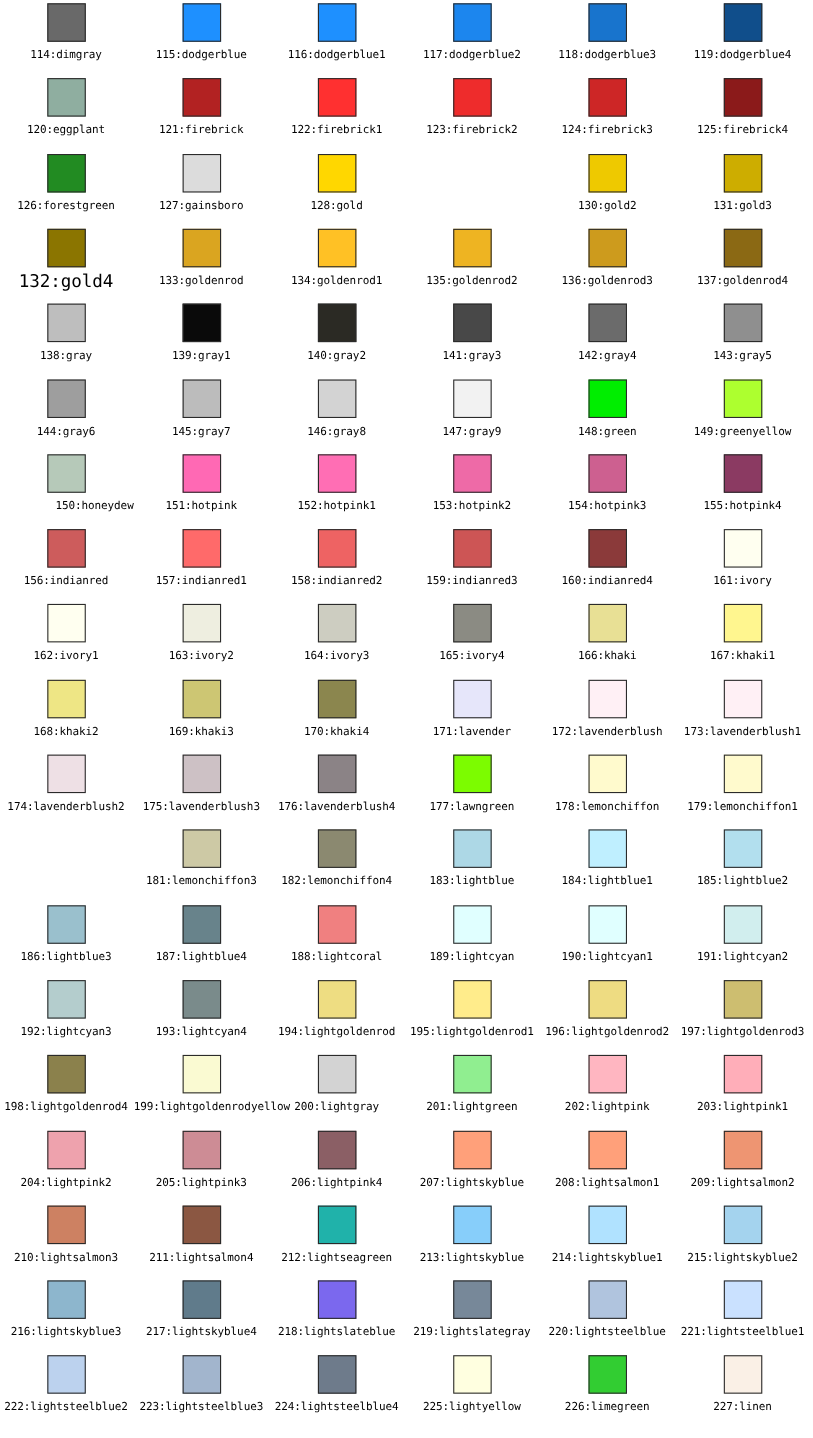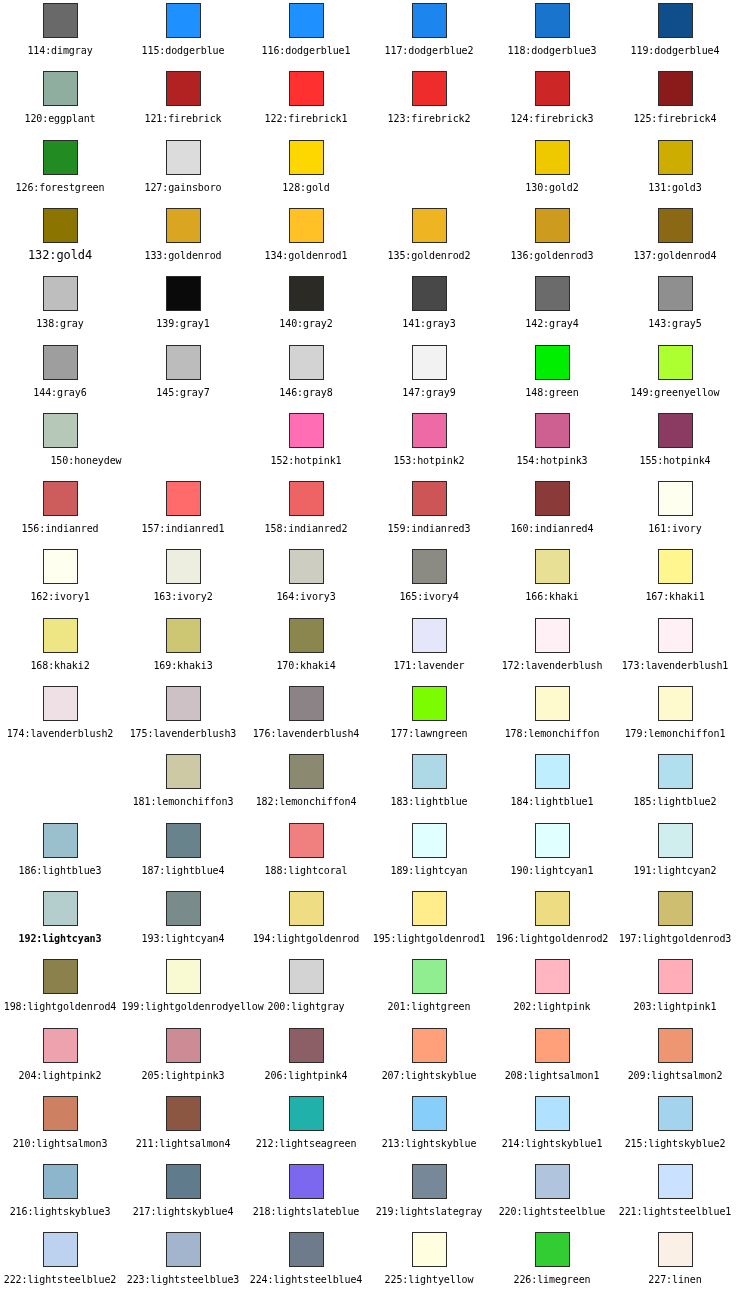--- a/index.html
+++ b/index.html
@@ -109,21 +109,21 @@
     <div class="swatch-cell" style="left: 490.5px; top: 139.6px;">
       <div class="swatch-chip" title="#eec900" style="background-color: rgb(238, 201, 0); border-color: rgb(43, 43, 43); width: 35px; height: 35px;"></div>
       <span class="swatch-label" style="font-size: 10px;">130:gold2</span>
     </div>
     <div class="swatch-cell" style="left: 613.5px; top: 139.6px;">
       <div class="swatch-chip" title="#cdad00" style="background-color: rgb(205, 173, 0); border-color: rgb(43, 43, 43); width: 35px; height: 35px;"></div>
       <span class="swatch-label" style="font-size: 10px;">131:gold3</span>
     </div>
     <div class="swatch-cell" style="left: -1.5px; top: 207.9px;">
       <div class="swatch-chip" title="#8b7500" style="background-color: rgb(139, 117, 0); border-color: rgb(43, 43, 43); width: 35px; height: 35px;"></div>
-      <span class="swatch-label" style="font-size: 12px;">132:gold4</span>
+      <span class="swatch-label" style="font-size: 16px;">132:gold4</span>
     </div>
     <div class="swatch-cell" style="left: 121.5px; top: 207.9px;">
       <div class="swatch-chip" title="#daa520" style="background-color: rgb(218, 165, 32); border-color: rgb(43, 43, 43); width: 35px; height: 35px;"></div>
       <span class="swatch-label" style="font-size: 10px;">133:goldenrod</span>
     </div>
     <div class="swatch-cell" style="left: 244.5px; top: 207.9px;">
       <div class="swatch-chip" title="#ffc125" style="background-color: rgb(255, 193, 37); border-color: rgb(43, 43, 43); width: 35px; height: 35px;"></div>
       <span class="swatch-label" style="font-size: 10px;">134:goldenrod1</span>
     </div>
     <div class="swatch-cell" style="left: 367.5px; top: 207.9px;">
@@ -183,20 +183,24 @@
       <span class="swatch-label" style="font-size: 10px;">148:green</span>
     </div>
     <div class="swatch-cell" style="left: 613.5px; top: 344.5px;">
       <div class="swatch-chip" title="#adff2f" style="background-color: rgb(173, 255, 47); border-color: rgb(43, 43, 43); width: 35px; height: 35px;"></div>
       <span class="swatch-label" style="font-size: 10px;">149:greenyellow</span>
     </div>
     <div class="swatch-cell" style="left: -1.5px; top: 412.8px; text-align: right;">
       <div class="swatch-chip" title="#b6c9b9" style="background-color: rgb(182, 201, 185); border-color: rgb(43, 43, 43); width: 35px; height: 35px;"></div>
       <span class="swatch-label" style="font-size: 10px;">150:honeydew</span>
     </div>
+    <div class="swatch-cell" style="left: 121.5px; top: 412.8px;">
+      <div class="swatch-chip" title="#ff69b4" style="background-color: rgb(255, 105, 180); border-color: rgb(43, 43, 43); width: 35px; height: 35px;"></div>
+      <span class="swatch-label" style="font-size: 10px;">151:hotpink</span>
+    </div>
     <div class="swatch-cell" style="left: 244.5px; top: 412.8px;">
       <div class="swatch-chip" title="#ff6eb4" style="background-color: rgb(255, 110, 180); border-color: rgb(43, 43, 43); width: 35px; height: 35px;"></div>
       <span class="swatch-label" style="font-size: 10px;">152:hotpink1</span>
     </div>
     <div class="swatch-cell" style="left: 367.5px; top: 412.8px;">
       <div class="swatch-chip" title="#ee6aa7" style="background-color: rgb(238, 106, 167); border-color: rgb(43, 43, 43); width: 35px; height: 35px;"></div>
       <span class="swatch-label" style="font-size: 10px;">153:hotpink2</span>
     </div>
     <div class="swatch-cell" style="left: 490.5px; top: 412.8px;">
       <div class="swatch-chip" title="#cd6090" style="background-color: rgb(205, 96, 144); border-color: rgb(43, 43, 43); width: 35px; height: 35px;"></div>
@@ -341,21 +345,21 @@
     <div class="swatch-cell" style="left: 490.5px; top: 822.6px;">
       <div class="swatch-chip" title="#e0ffff" style="background-color: rgb(224, 255, 255); border-color: rgb(43, 43, 43); width: 35px; height: 35px;"></div>
       <span class="swatch-label" style="font-size: 10px;">190:lightcyan1</span>
     </div>
     <div class="swatch-cell" style="left: 613.5px; top: 822.6px;">
       <div class="swatch-chip" title="#d1eeee" style="background-color: rgb(209, 238, 238); border-color: rgb(43, 43, 43); width: 35px; height: 35px;"></div>
       <span class="swatch-label" style="font-size: 10px;">191:lightcyan2</span>
     </div>
     <div class="swatch-cell" style="left: -1.5px; top: 890.9px;">
       <div class="swatch-chip" title="#b4cdcd" style="background-color: rgb(180, 205, 205); border-color: rgb(43, 43, 43); width: 35px; height: 35px;"></div>
-      <span class="swatch-label" style="font-size: 10px; font-weight: bold;">192:lightcyan3</span>
+      <span class="swatch-label" style="font-size: 10px;">192:lightcyan3</span>
     </div>
     <div class="swatch-cell" style="left: 121.5px; top: 890.9px;">
       <div class="swatch-chip" title="#7a8b8b" style="background-color: rgb(122, 139, 139); border-color: rgb(43, 43, 43); width: 35px; height: 35px;"></div>
       <span class="swatch-label" style="font-size: 10px;">193:lightcyan4</span>
     </div>
     <div class="swatch-cell" style="left: 244.5px; top: 890.9px;">
       <div class="swatch-chip" title="#eedd82" style="background-color: rgb(238, 221, 130); border-color: rgb(43, 43, 43); width: 35px; height: 35px;"></div>
       <span class="swatch-label" style="font-size: 10px;">194:lightgoldenrod</span>
     </div>
     <div class="swatch-cell" style="left: 367.5px; top: 890.9px;">

